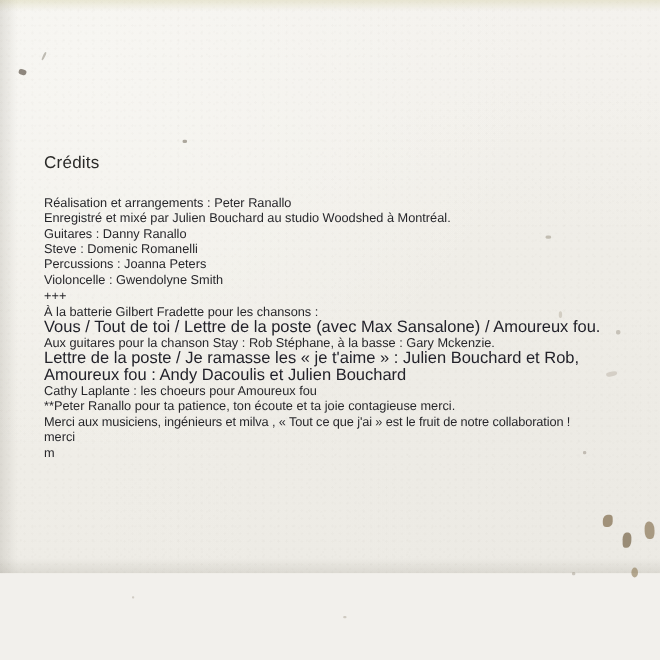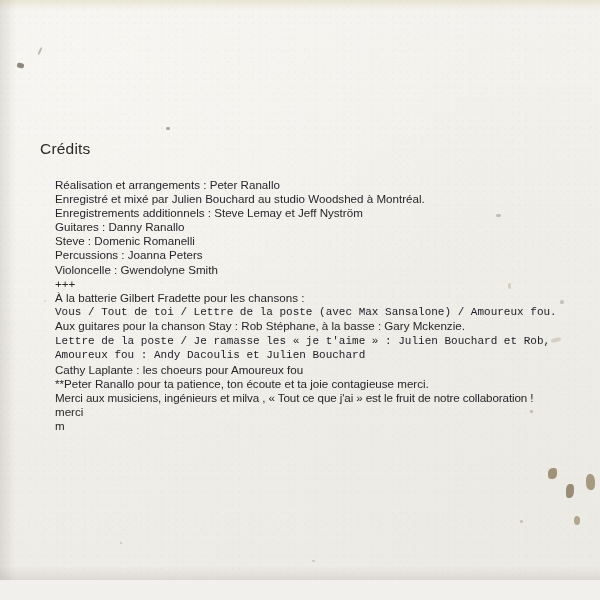--- a/index.html
+++ b/index.html
@@ -9,21 +9,21 @@
   body {
     width: 600px;
     height: 600px;
     background: #f2f0ec;
     font-family: "Liberation Sans", sans-serif;
     overflow: hidden;
   }
   .page {
     position: relative;
     width: 600px;
-    height: 580px;
+    height: 521px;
     background:
       radial-gradient(ellipse at 12% 8%, #f7f6f2 0%, rgba(247,246,242,0) 55%),
       radial-gradient(ellipse at 88% 92%, #eceae4 0%, rgba(236,234,228,0) 60%),
       linear-gradient(180deg, #f4f2ee 0%, #f1efe9 45%, #eeece6 100%);
     box-sizing: border-box;
   }
   
   .grain {
     position: absolute;
     inset: 0;
@@ -67,35 +67,35 @@
     right: 24px;
   }
   .heading {
     font-size: 15.5px;
     color: #2a2a28;
     margin: 0 0 20px 0;
     font-weight: 400;
     letter-spacing: .2px;
   }
   .credits-list {
-    margin: 15px;
+    margin: 0;
     padding: 0;
     list-style: none;
   }
   .credits-list li {
     font-size: 11.6px;
     line-height: 14.1px;
     color: #26262a;
     white-space: nowrap;
     font-family: "Liberation Sans", sans-serif;
   }
   
   .credits-list li.serif {
-    font-family: Liberation Mono, monospace;
-    font-size: 11px;
+    font-family: Liberation Sans, sans-serif;
+    font-size: 15px;
     line-height: 14.6px;
     color: #22222a;
   }
   .credits-list li.tight {
     letter-spacing: -0.1px;
   }
 </style>
 </head>
 <body>
 
@@ -121,21 +121,20 @@
   <div class="speck" style="left:520px;top:520px;width:3px;height:3px;background:#a59d8f;opacity:.5;"></div>
   <div class="speck" style="left:312px;top:560px;width:3px;height:2px;background:#aba396;opacity:.5;"></div>
   <div class="speck" style="left:120px;top:542px;width:2px;height:2px;background:#b0a89b;opacity:.5;"></div>
   <div class="speck" style="left:44px;top:300px;width:2px;height:2px;background:#b4aca0;opacity:.4;"></div>
 
   <div class="content">
     <h1 class="heading">Crédits</h1>
     <ul class="credits-list">
       <li>Réalisation et arrangements : Peter Ranallo</li>
       <li>Enregistré et mixé par Julien Bouchard au studio Woodshed à Montréal.</li>
-      <li>Enregistrements additionnels : Steve Lemay et Jeff Nyström</li>
       <li>Guitares : Danny Ranallo</li>
       <li>Steve : Domenic Romanelli</li>
       <li>Percussions : Joanna Peters</li>
       <li>Violoncelle : Gwendolyne Smith</li>
       <li>+++</li>
       <li>À la batterie Gilbert Fradette pour les chansons :</li>
       <li class="serif">Vous / Tout de toi / Lettre de la poste (avec Max Sansalone) / Amoureux fou.</li>
       <li>Aux guitares pour la chanson Stay : Rob Stéphane, à la basse : Gary Mckenzie.</li>
       <li class="serif">Lettre de la poste / Je ramasse les « je t'aime » : Julien Bouchard et Rob,</li>
       <li class="serif">Amoureux fou : Andy Dacoulis et Julien Bouchard</li>

